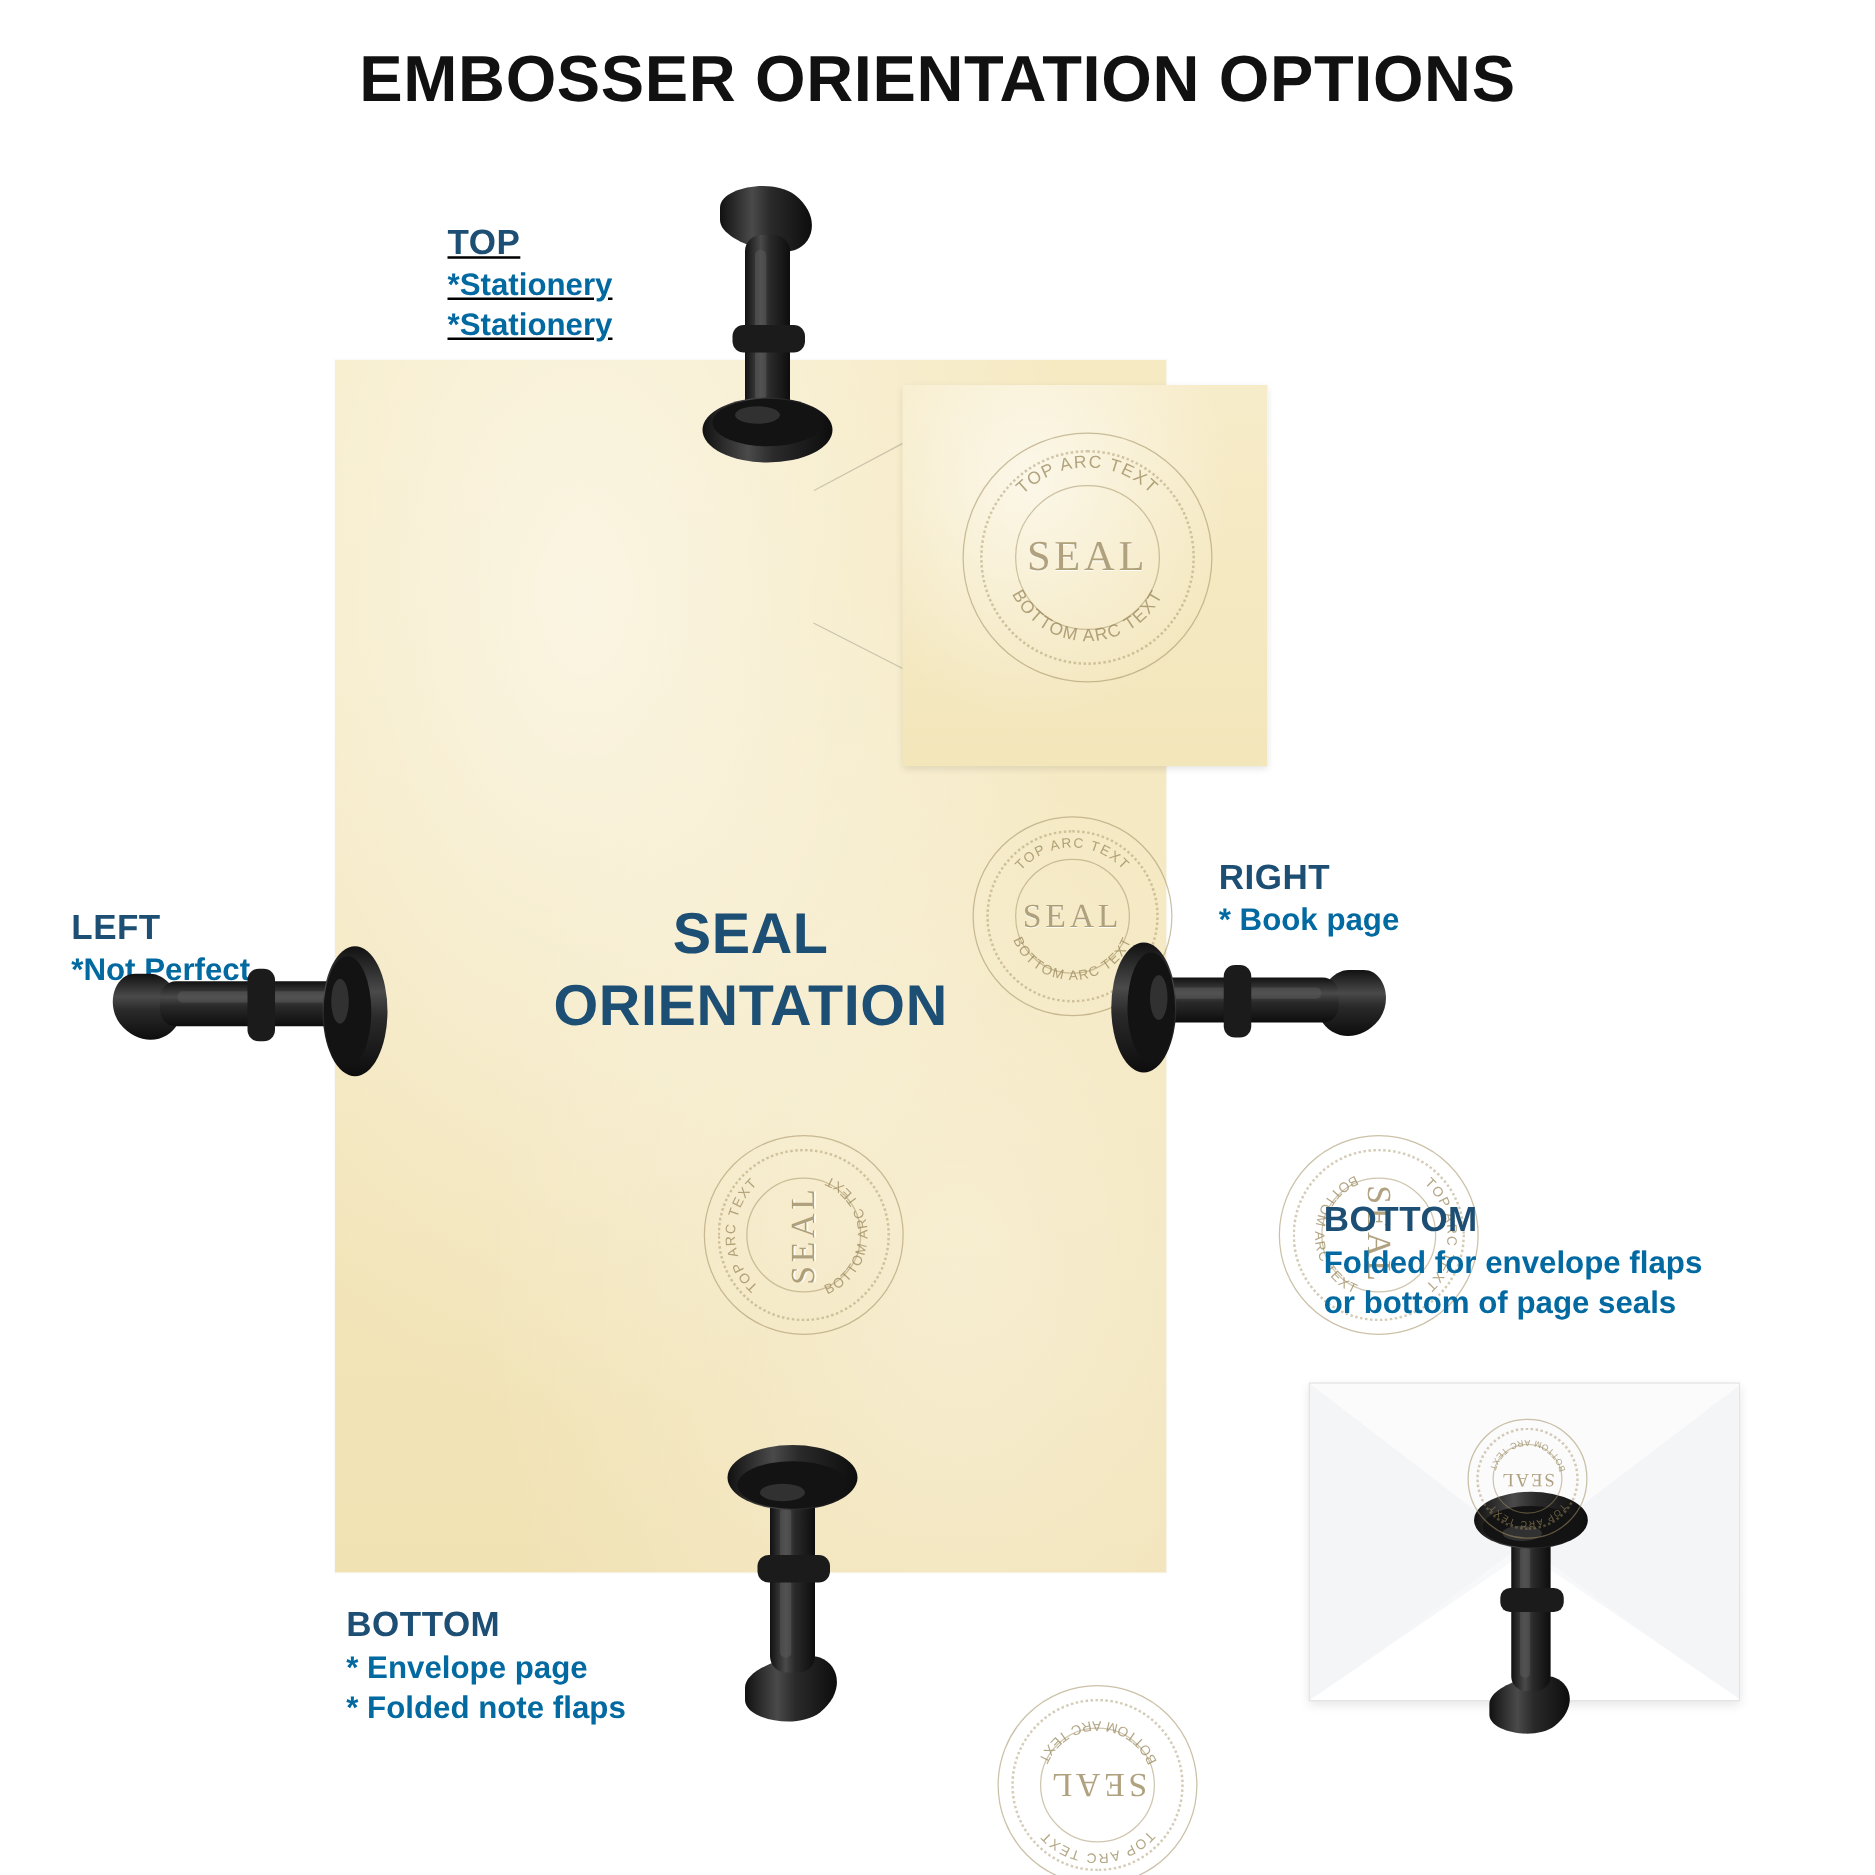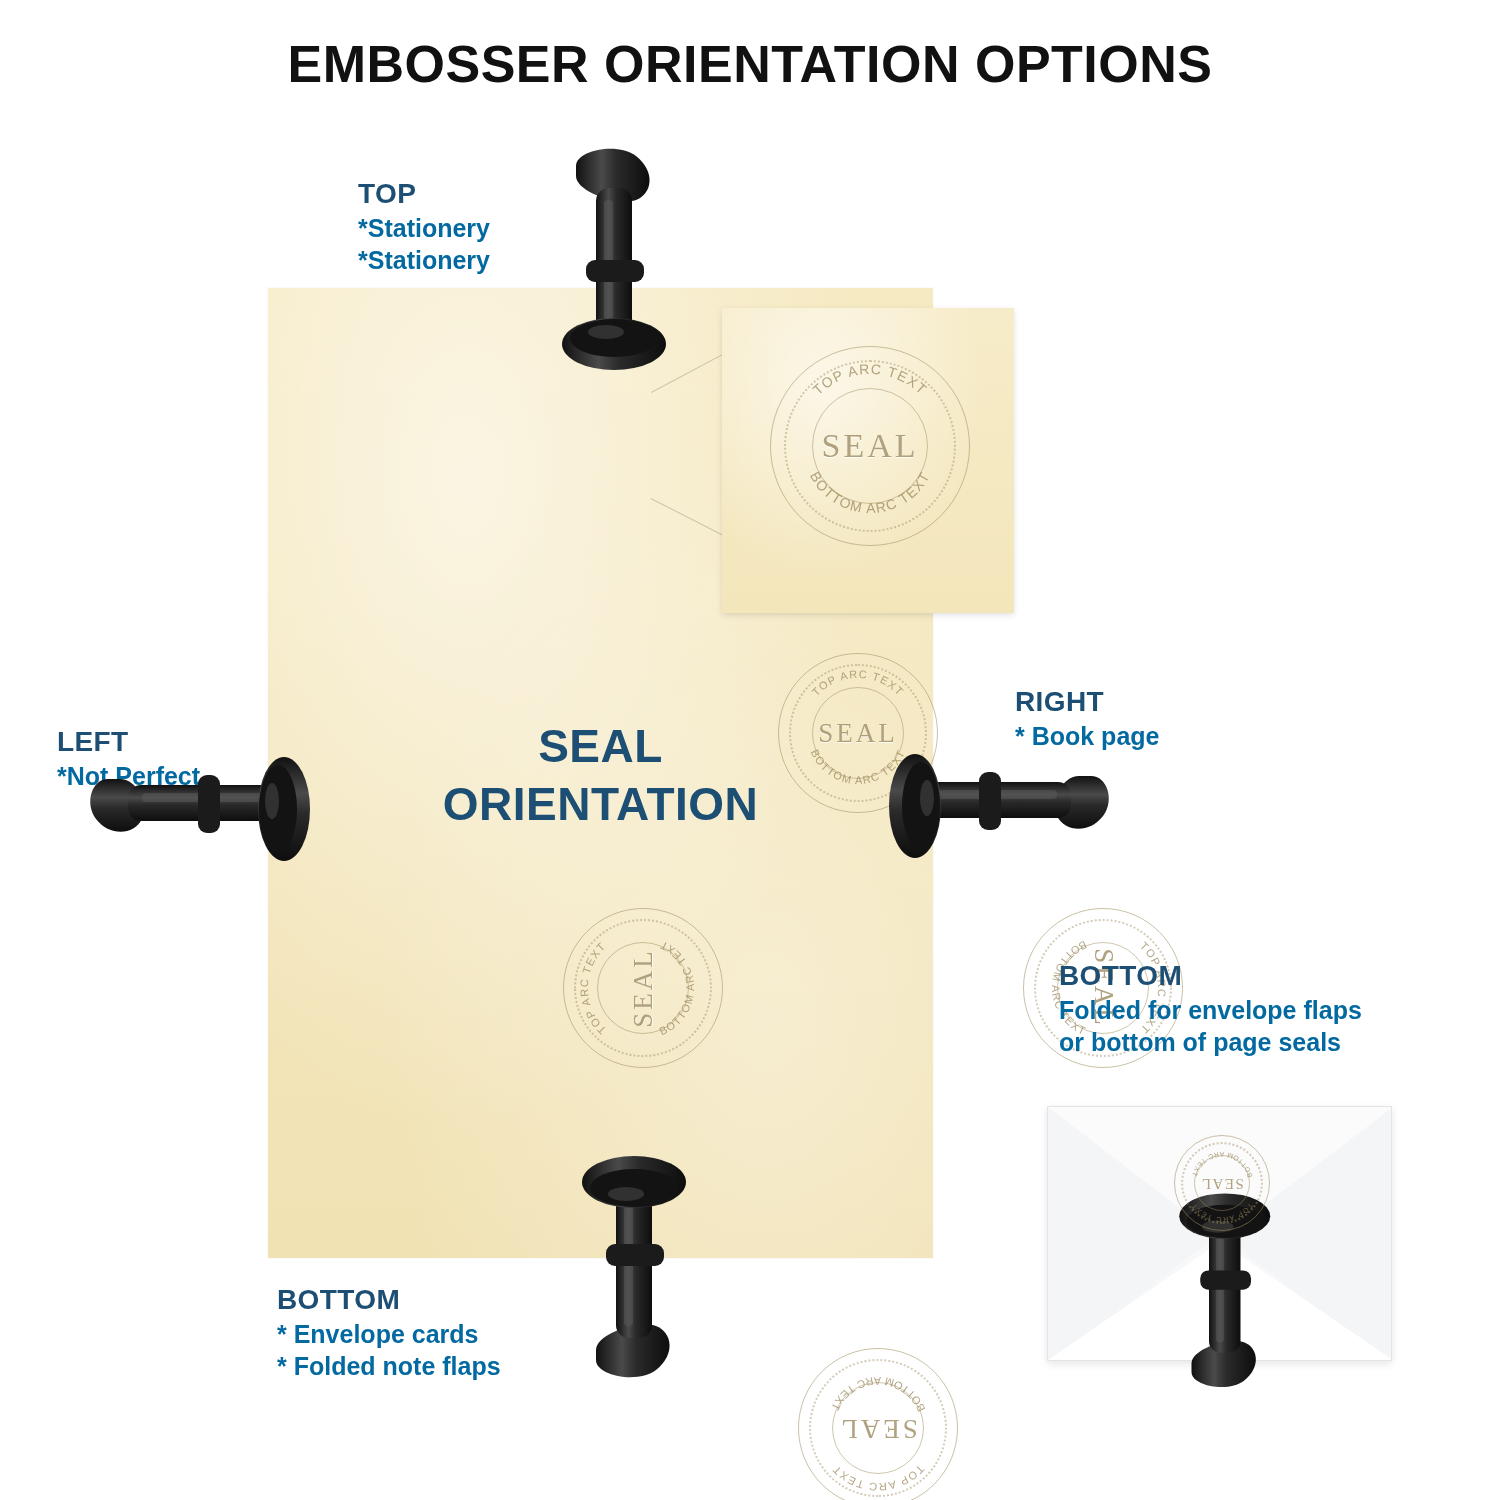--- a/index.html
+++ b/index.html
@@ -133,23 +133,23 @@
     font-size: 28px;
     letter-spacing: 0.4px;
   }
   .callout-body {
     color: #0369a1;
     font-weight: bold;
     font-size: 25px;
     line-height: 1.26;
     margin-top: 3px;
   }
-  #label-top     { position: absolute; left: 358px; top: 178px; }
+  #label-top     { position: absolute; left: 358px; top: 178px; text-decoration: underline; }
   #label-left    { position: absolute; left: 57px;  top: 726px; }
-  #label-right   { position: absolute; left: 975px; top: 686px; margin-left: 40px; }
+  #label-right   { position: absolute; left: 975px; top: 686px; }
   #label-bottom-page { position: absolute; left: 277px; top: 1284px; }
   #label-bottom-env  { position: absolute; left: 1059px; top: 960px; }
 
   
   #envelope {
     position: absolute;
     left: 1047px;
     top: 1106px;
     width: 345px;
     height: 255px;
@@ -317,21 +317,21 @@
 <div id="label-right">
   <div class="callout-title">RIGHT</div>
   <div class="callout-body">
     <div>* Book page</div>
   </div>
 </div>
 
 <div id="label-bottom-page">
   <div class="callout-title">BOTTOM</div>
   <div class="callout-body">
-    <div>* Envelope cards</div>
+    <div>* Envelope page</div>
     <div>* Folded note flaps</div>
   </div>
 </div>
 
 <div id="label-bottom-env">
   <div class="callout-title">BOTTOM</div>
   <div class="callout-body">
     <div>Folded for envelope flaps</div>
     <div>or bottom of page seals</div>
   </div>

